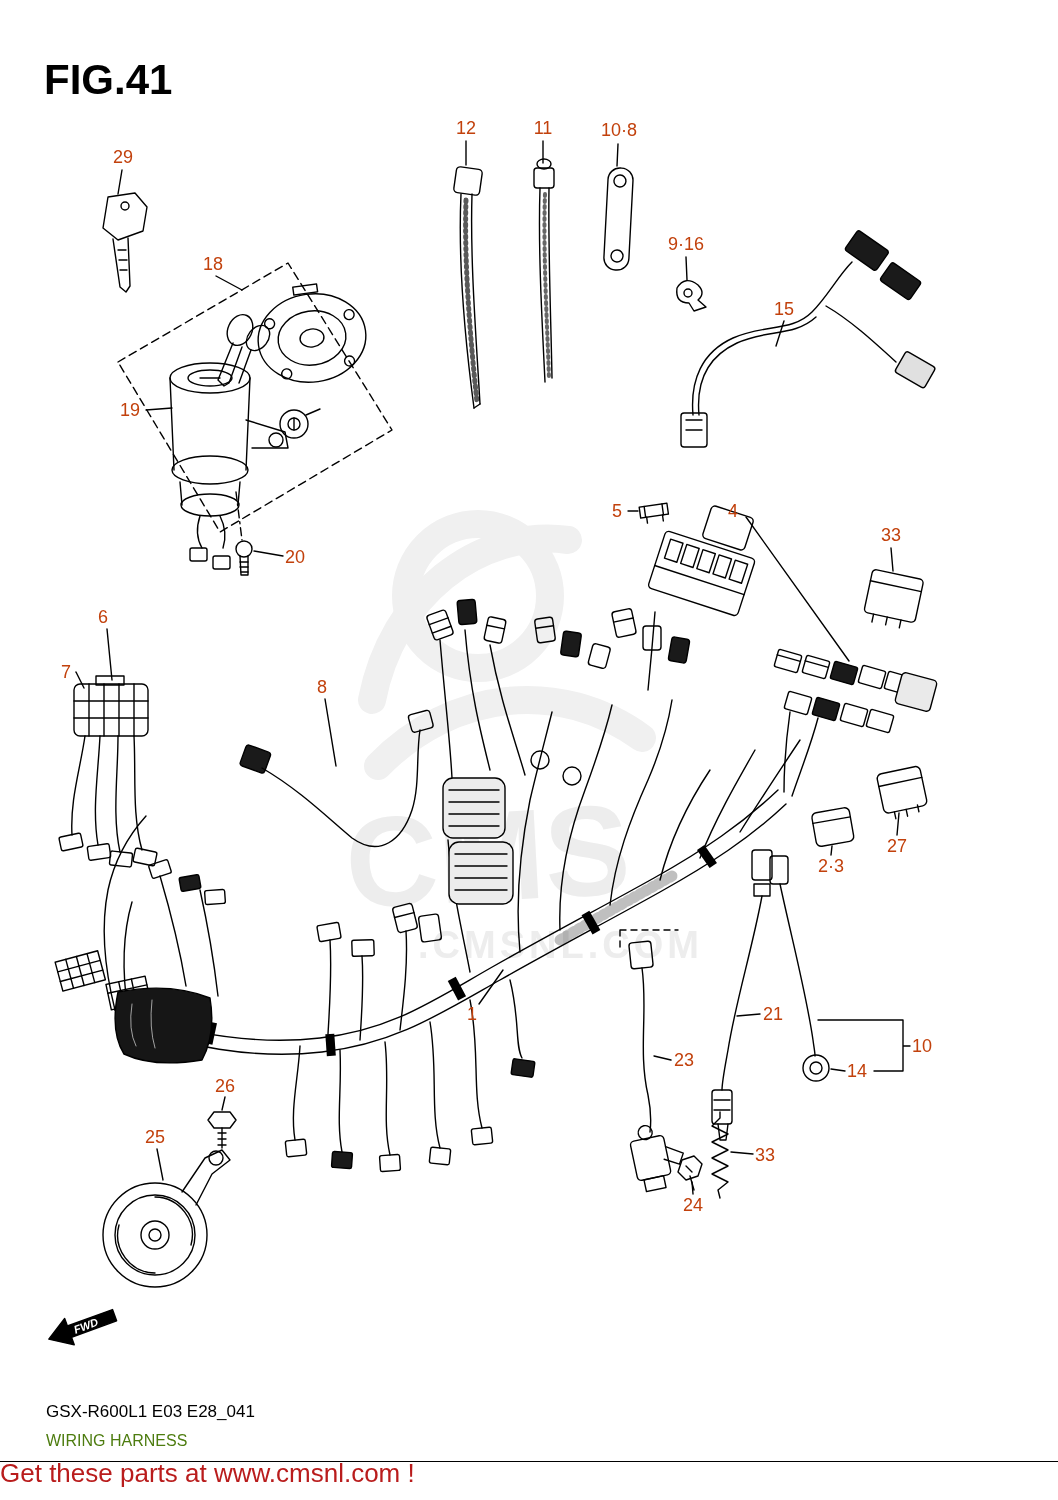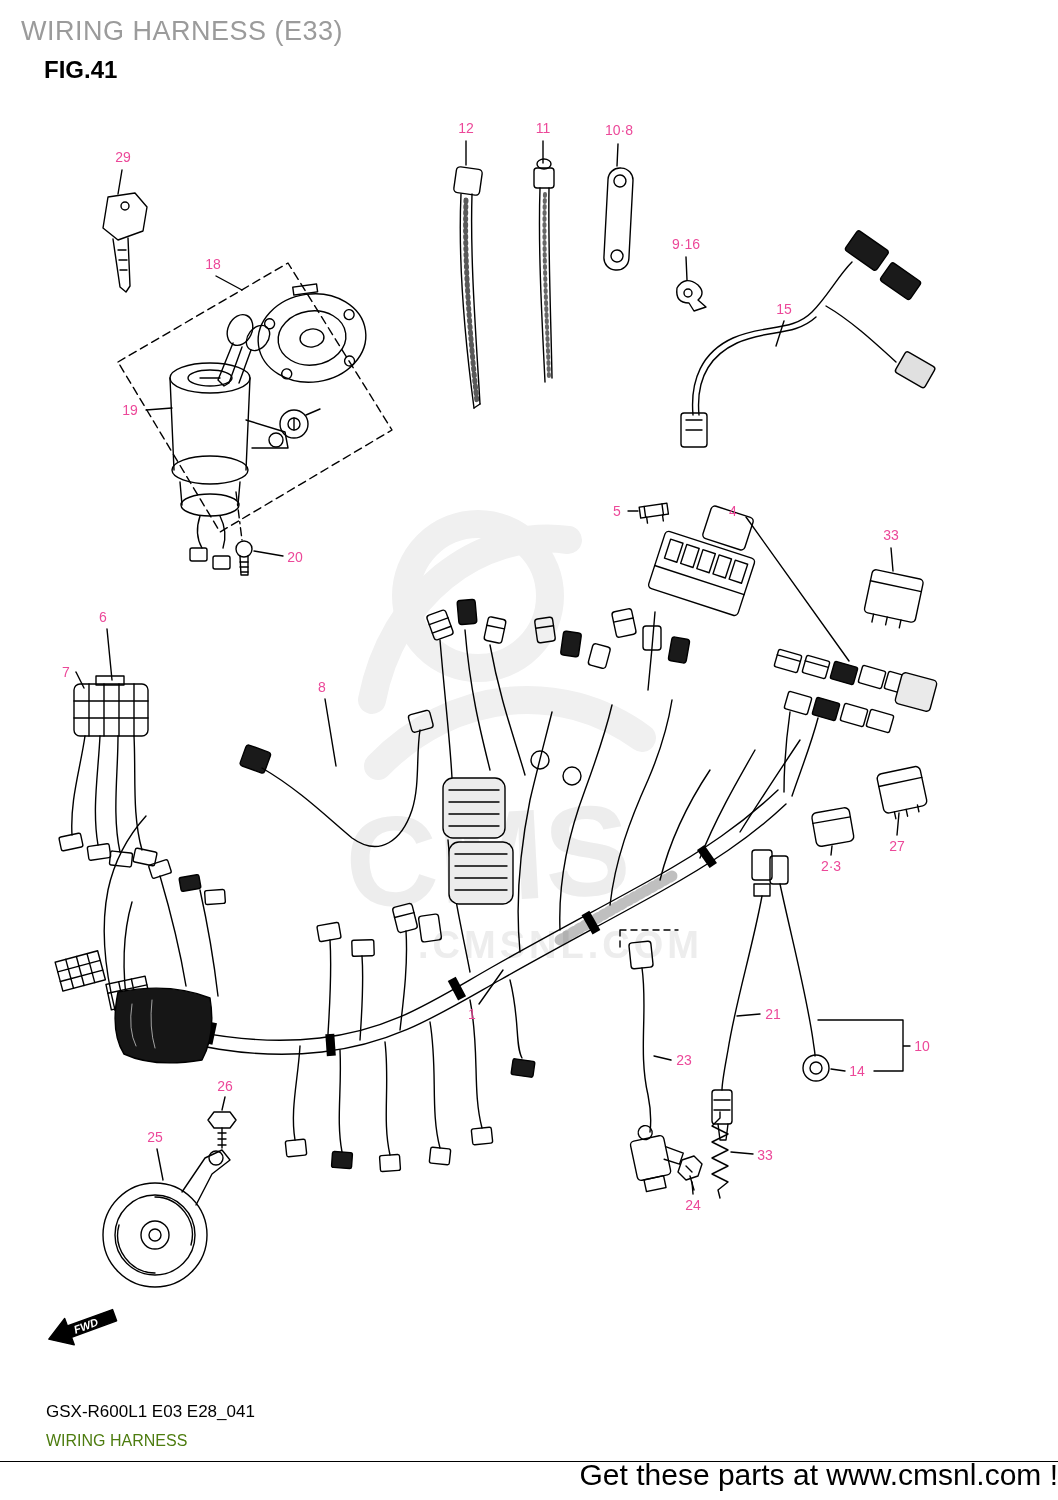--- a/index.html
+++ b/index.html
@@ -1,33 +1,32 @@
 <!DOCTYPE html>
 <html><head>
 <meta charset="utf-8">
 <style>
   html,body{margin:0;padding:0;background:#fff;}
   body{width:1058px;height:1500px;font-family:"Liberation Sans","DejaVu Sans",sans-serif;}
   .page{position:relative;width:1058px;height:1500px;background:#fff;overflow:hidden;}
   .header-title{position:absolute;left:21px;top:16px;font-size:27px;color:#9b9b9b;letter-spacing:.5px;}
-  .fig-number{position:absolute;left:44px;top:56px;font-size:24px;font-weight:bold;color:#000;}
+  .fig-number{position:absolute;left:44px;top:56px;font-size:42px;font-weight:bold;color:#000;}
   svg.diagram{position:absolute;left:0;top:0;}
   #callout-layer{position:absolute;left:0;top:0;width:1058px;height:1500px;pointer-events:none;}
-  .callout{position:absolute;transform:translate(-50%,-50%);font-size:14px;color:#ec4899;white-space:nowrap;}
+  .callout{position:absolute;transform:translate(-50%,-50%);font-size:18px;color:#c2410c;white-space:nowrap;}
   .footer-model{position:absolute;left:46px;top:1402px;font-size:17px;color:#000;}
   .footer-name{position:absolute;left:46px;top:1432px;font-size:16px;color:#4d7c0f;}
   .footer-rule{position:absolute;left:0;top:1461px;width:1058px;border-top:1.5px solid #000;}
-  .promo{position:absolute;left:0;top:1458px;width:100%;text-align:right;font-size:30px;color:#000000;cursor:pointer;}
+  .promo{position:absolute;left:0;top:1458px;width:100%;text-align:left;font-size:26px;color:#b91c1c;cursor:pointer;}
 </style>
 </head>
 <body>
 
 <div class="page">
 
-  <div class="header-title">WIRING HARNESS (E33)</div>
   <div class="fig-number">FIG.41</div>
 
   <svg class="diagram" width="1058" height="1500" viewBox="0 0 1058 1500" fill="none" stroke="#000" stroke-width="1.4" stroke-linecap="round" stroke-linejoin="round">
 
     <g stroke="none">
       <g fill="none" stroke="#f0f0f0" stroke-width="28">
         <path d="M372,700 C392,596 478,528 568,540"></path>
         <path d="M378,766 C452,690 560,678 642,738"></path>
         <circle cx="478" cy="596" r="72"></circle>
       </g>

